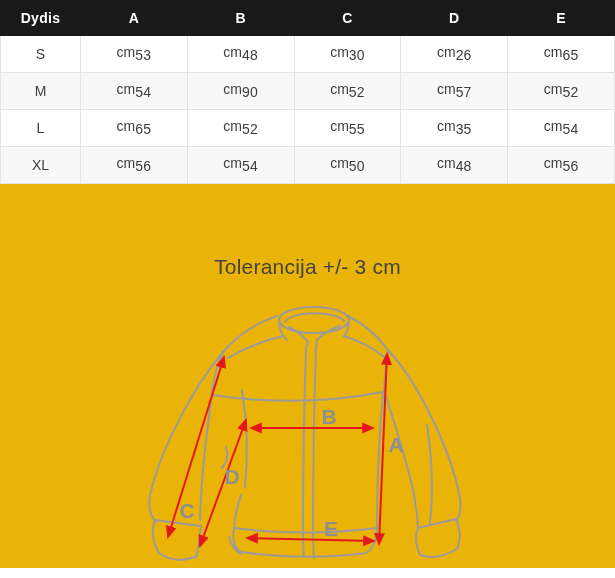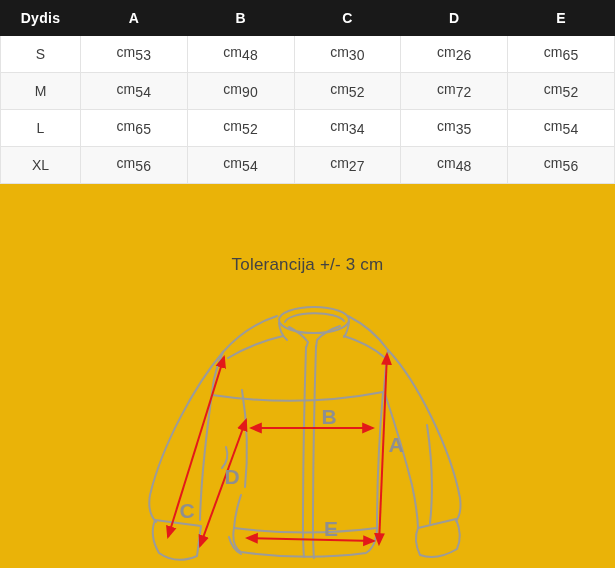--- a/index.html
+++ b/index.html
@@ -24,21 +24,21 @@
     font-size:14px;font-weight:400;color:#3d3d3d;
     border:1px solid #e3e3e3;background:#ffffff;
   }
   table.size-table tbody tr:nth-child(even) th,
   table.size-table tbody tr:nth-child(even) td{background:#f8f8f8;}
   .unit{position:relative;top:-2px;}
   .num{position:relative;top:1px;letter-spacing:.2px;text-align:right;}
   
   .tolerance{
     position:absolute;top:255px;left:0;width:100%;
-    text-align:center;font-size:17px;color:#434343;letter-spacing:.2px;
+    text-align:center;font-size:21px;color:#434343;letter-spacing:.2px;
   }
   
   svg.diagram{position:absolute;left:140px;top:300px;}
   .outline{stroke:#9b9b9b;stroke-width:2;fill:none;stroke-linecap:round;stroke-linejoin:round;}
   .arrow{stroke:#e31919;stroke-width:2;fill:none;}
   .mlabel{
     font-family:"Liberation Sans","DejaVu Sans",sans-serif;
     font-size:21px;font-weight:600;fill:#8f8f8f;text-anchor:middle;
   }
 </style>
@@ -73,36 +73,36 @@
         <td><span class="unit">cm</span><span class="num">48</span></td>
         <td><span class="unit">cm</span><span class="num">30</span></td>
         <td><span class="unit">cm</span><span class="num">26</span></td>
         <td><span class="unit">cm</span><span class="num">65</span></td>
       </tr>
       <tr>
         <th>M</th>
         <td><span class="unit">cm</span><span class="num">54</span></td>
         <td><span class="unit">cm</span><span class="num">90</span></td>
         <td><span class="unit">cm</span><span class="num">52</span></td>
-        <td><span class="unit">cm</span><span class="num">72</span></td>
+        <td><span class="unit">cm</span><span class="num">57</span></td>
         <td><span class="unit">cm</span><span class="num">52</span></td>
       </tr>
       <tr>
         <th>L</th>
         <td><span class="unit">cm</span><span class="num">65</span></td>
         <td><span class="unit">cm</span><span class="num">52</span></td>
-        <td><span class="unit">cm</span><span class="num">34</span></td>
+        <td><span class="unit">cm</span><span class="num">55</span></td>
         <td><span class="unit">cm</span><span class="num">35</span></td>
         <td><span class="unit">cm</span><span class="num">54</span></td>
       </tr>
       <tr>
         <th>XL</th>
         <td><span class="unit">cm</span><span class="num">56</span></td>
         <td><span class="unit">cm</span><span class="num">54</span></td>
-        <td><span class="unit">cm</span><span class="num">27</span></td>
+        <td><span class="unit">cm</span><span class="num">50</span></td>
         <td><span class="unit">cm</span><span class="num">48</span></td>
         <td><span class="unit">cm</span><span class="num">56</span></td>
       </tr>
     </tbody>
   </table>
 
   <div class="tolerance">Tolerancija +/- 3 cm</div>
 
   <svg class="diagram" width="340" height="278" viewBox="140 300 340 278" xmlns="http://www.w3.org/2000/svg">
     <defs>

